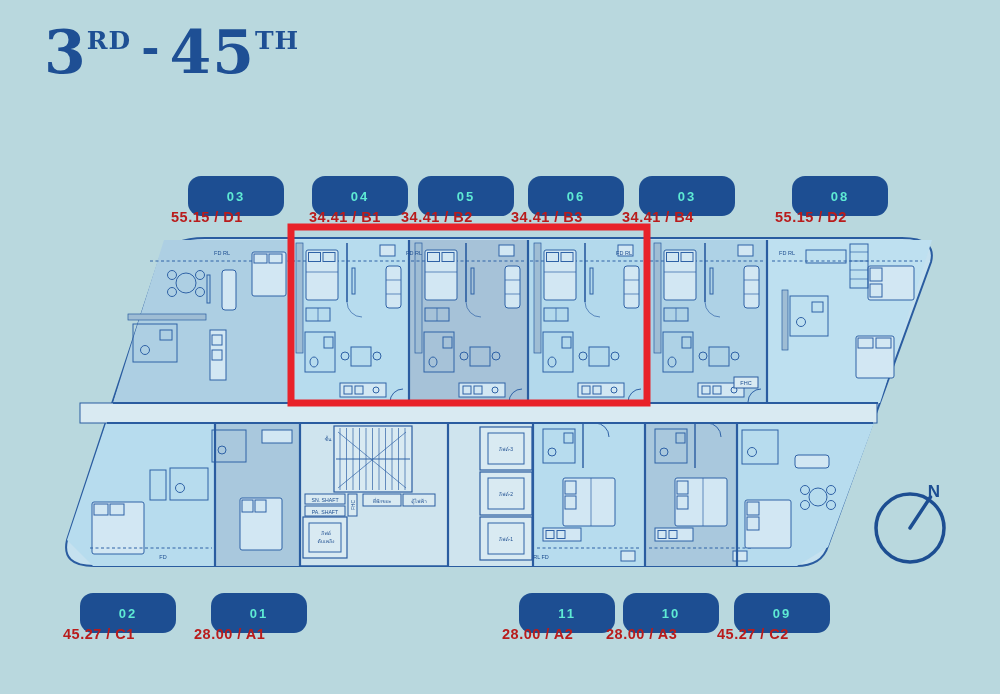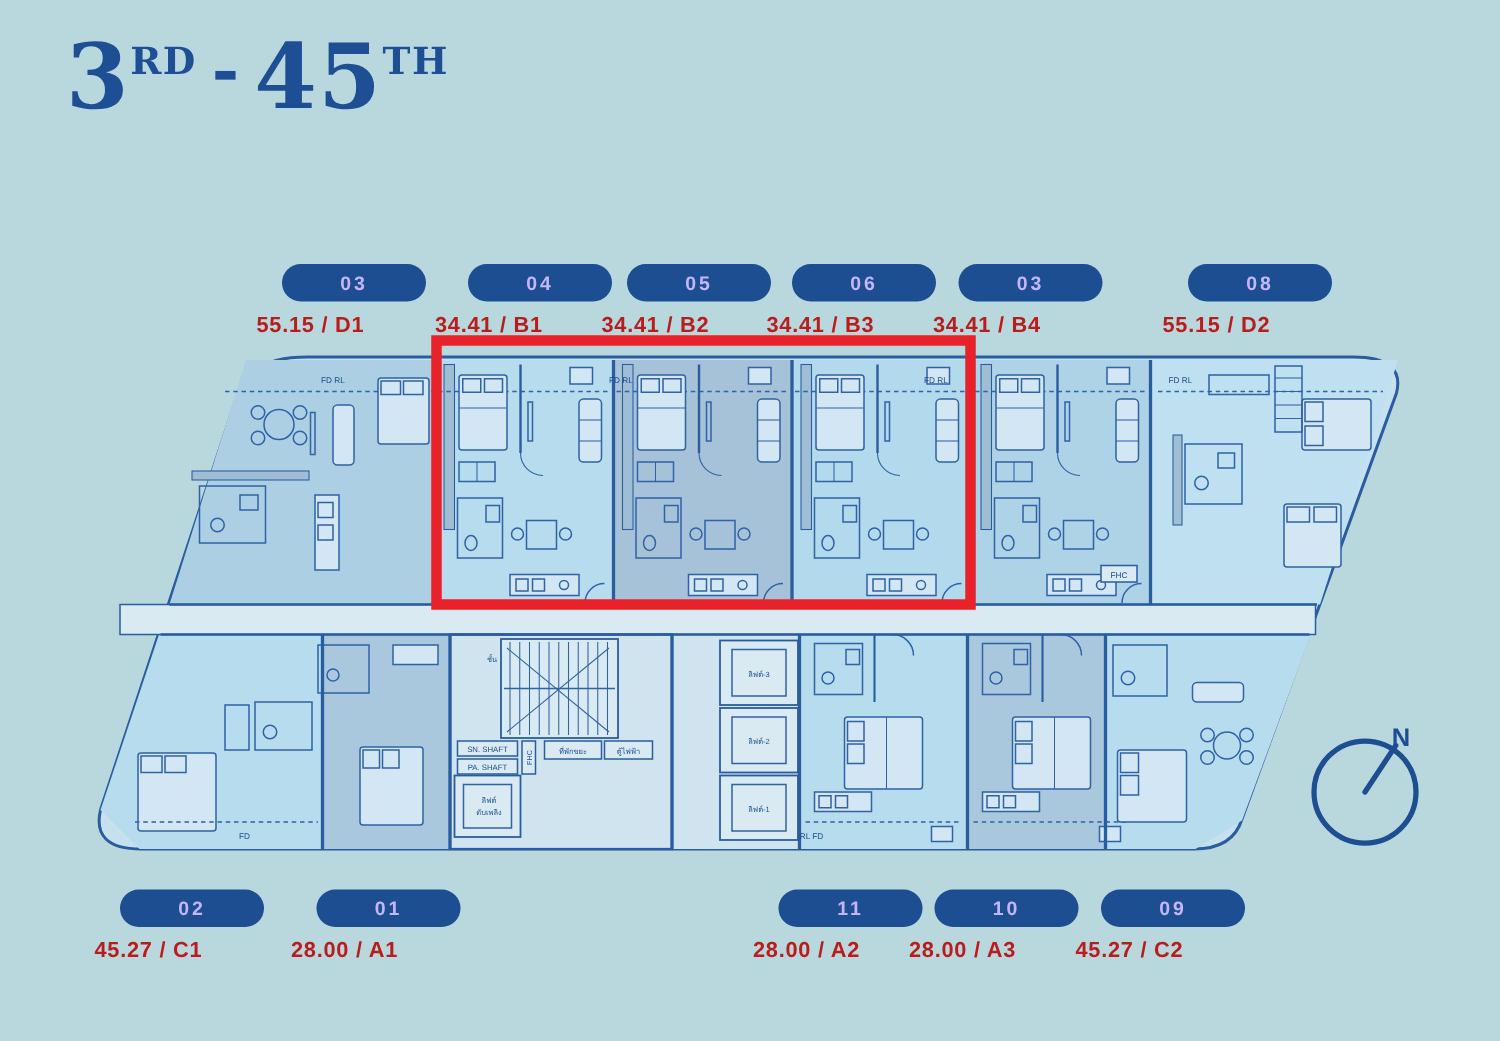--- a/index.html
+++ b/index.html
@@ -7,22 +7,22 @@
   #stage{position:relative;width:1000px;height:694px;background:#b9d8de;overflow:hidden;}
   svg{position:absolute;left:0;top:0;}
   
   .title{position:absolute;left:44px;top:22px;color:#1e4f94;}
   .t-line1{display:flex;align-items:flex-start;line-height:1;}
   .t-big{font-family:"DejaVu Serif","Liberation Serif",serif;font-weight:bold;font-size:60px;letter-spacing:1px;}
   .t-sup{font-family:"DejaVu Serif","Liberation Serif",serif;font-weight:bold;font-size:25px;margin-top:6px;letter-spacing:1px;text-align:right;}
   .t-dash{font-family:"DejaVu Serif","Liberation Serif",serif;font-weight:bold;font-size:44px;margin:4px 10px 0 10px;}
   .t-line2{font-family:"Liberation Serif",serif;font-weight:bold;font-size:35px;letter-spacing:2px;margin-top:6px;}
   
-  .pill{position:absolute;width:96px;height:25px;background:#1d4e92;border-radius:13px;
-        color:#c4b5fd;font-size:13px;font-weight:bold;letter-spacing:2px;
+  .pill{position:absolute;width:96px;height:40px;background:#1d4e92;border-radius:13px;
+        color:#5eead4;font-size:13px;font-weight:bold;letter-spacing:2px;
         display:flex;align-items:center;justify-content:center;}
   .area{position:absolute;width:130px;text-align:left;color:#b91c1c;
         font-size:14.5px;font-weight:bold;letter-spacing:0.5px;}
   
   .fl{stroke:#2f62a6;fill:none;stroke-width:1;}
   .ff{stroke:#2f62a6;fill:#d2e7f3;stroke-width:1;}
   .wf{stroke:#2a5ca0;fill:#9fbdd4;stroke-width:0.7;}
   .thin{stroke-width:0.7;}
   text.ann{font-family:"Liberation Sans",sans-serif;font-size:5.5px;fill:#1b4c8f;text-anchor:middle;}
   text.ann-th{font-family:"Liberation Sans",sans-serif;font-size:5px;fill:#1b4c8f;text-anchor:middle;}
@@ -284,21 +284,21 @@
   </svg>
 
   <div class="pill" style="left:188px;top:176px">03</div>
   <div class="pill" style="left:312px;top:176px">04</div>
   <div class="pill" style="left:418px;top:176px">05</div>
   <div class="pill" style="left:528px;top:176px">06</div>
   <div class="pill" style="left:639px;top:176px">03</div>
   <div class="pill" style="left:792px;top:176px">08</div>
 
   <div class="area" style="left:171px;top:209px">55.15 / D1</div>
-  <div class="area" style="left:290px;top:209px">34.41 / B1</div>
+  <div class="area" style="left:309px;top:209px">34.41 / B1</div>
   <div class="area" style="left:401px;top:209px">34.41 / B2</div>
   <div class="area" style="left:511px;top:209px">34.41 / B3</div>
   <div class="area" style="left:622px;top:209px">34.41 / B4</div>
   <div class="area" style="left:775px;top:209px">55.15 / D2</div>
 
   <div class="pill" style="left:80px;top:593px">02</div>
   <div class="pill" style="left:211px;top:593px">01</div>
   <div class="pill" style="left:519px;top:593px">11</div>
   <div class="pill" style="left:623px;top:593px">10</div>
   <div class="pill" style="left:734px;top:593px">09</div>

